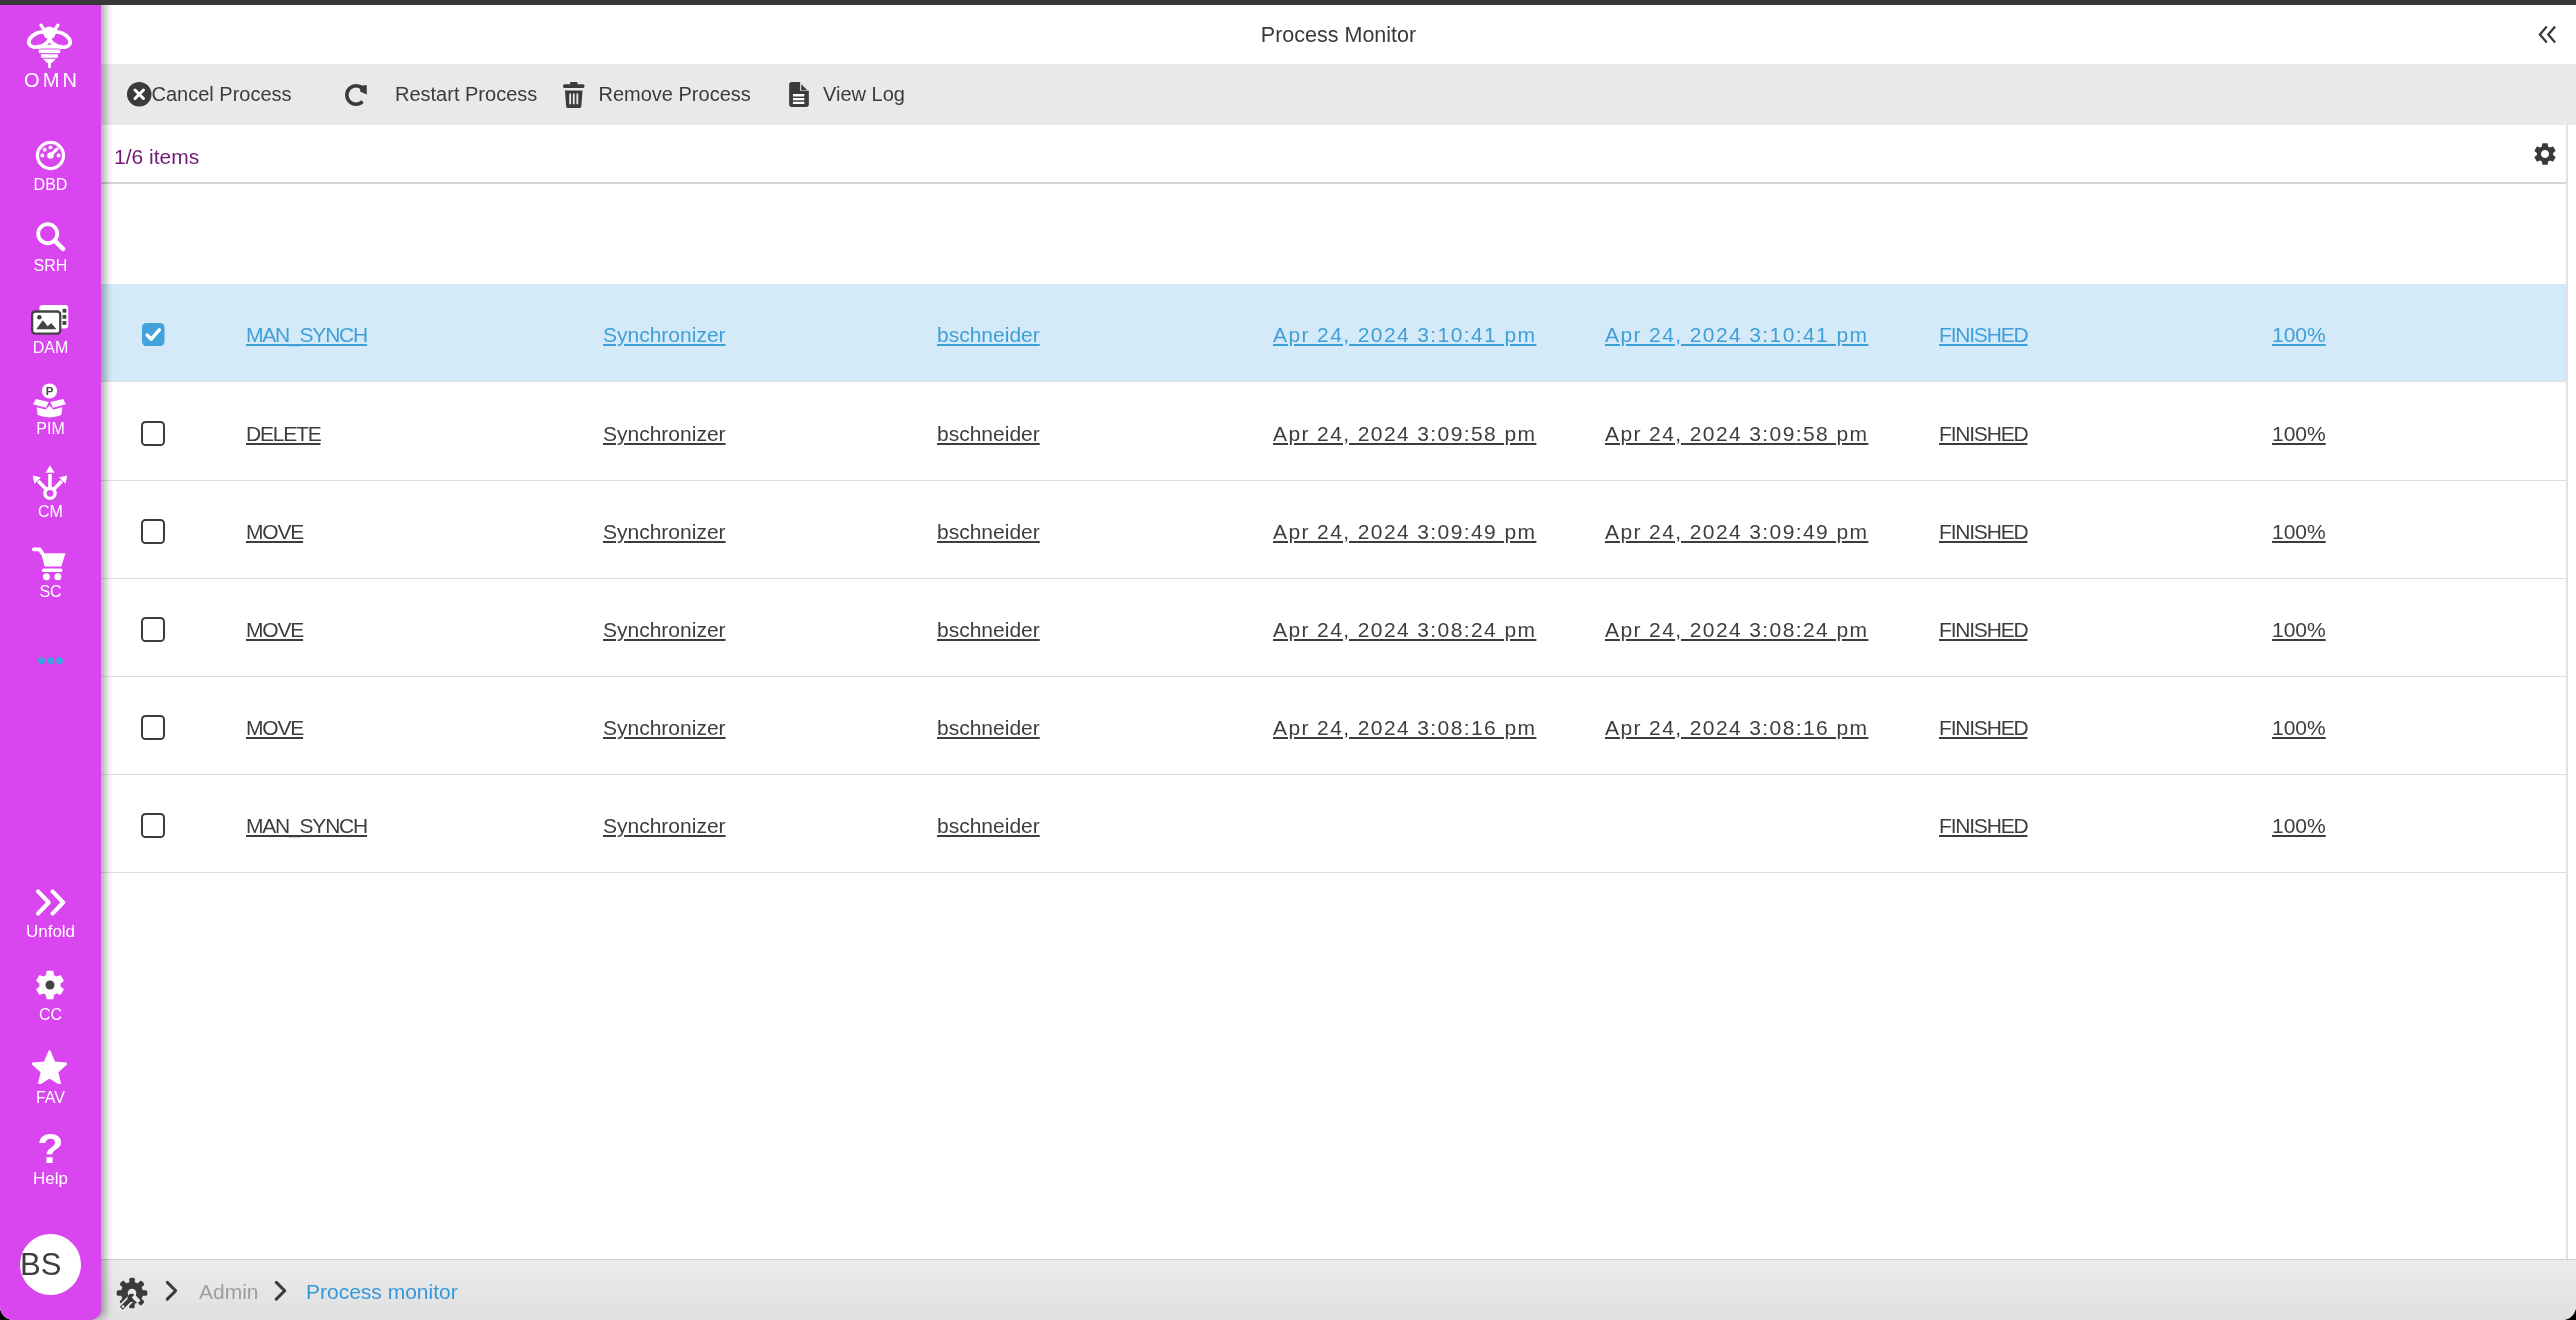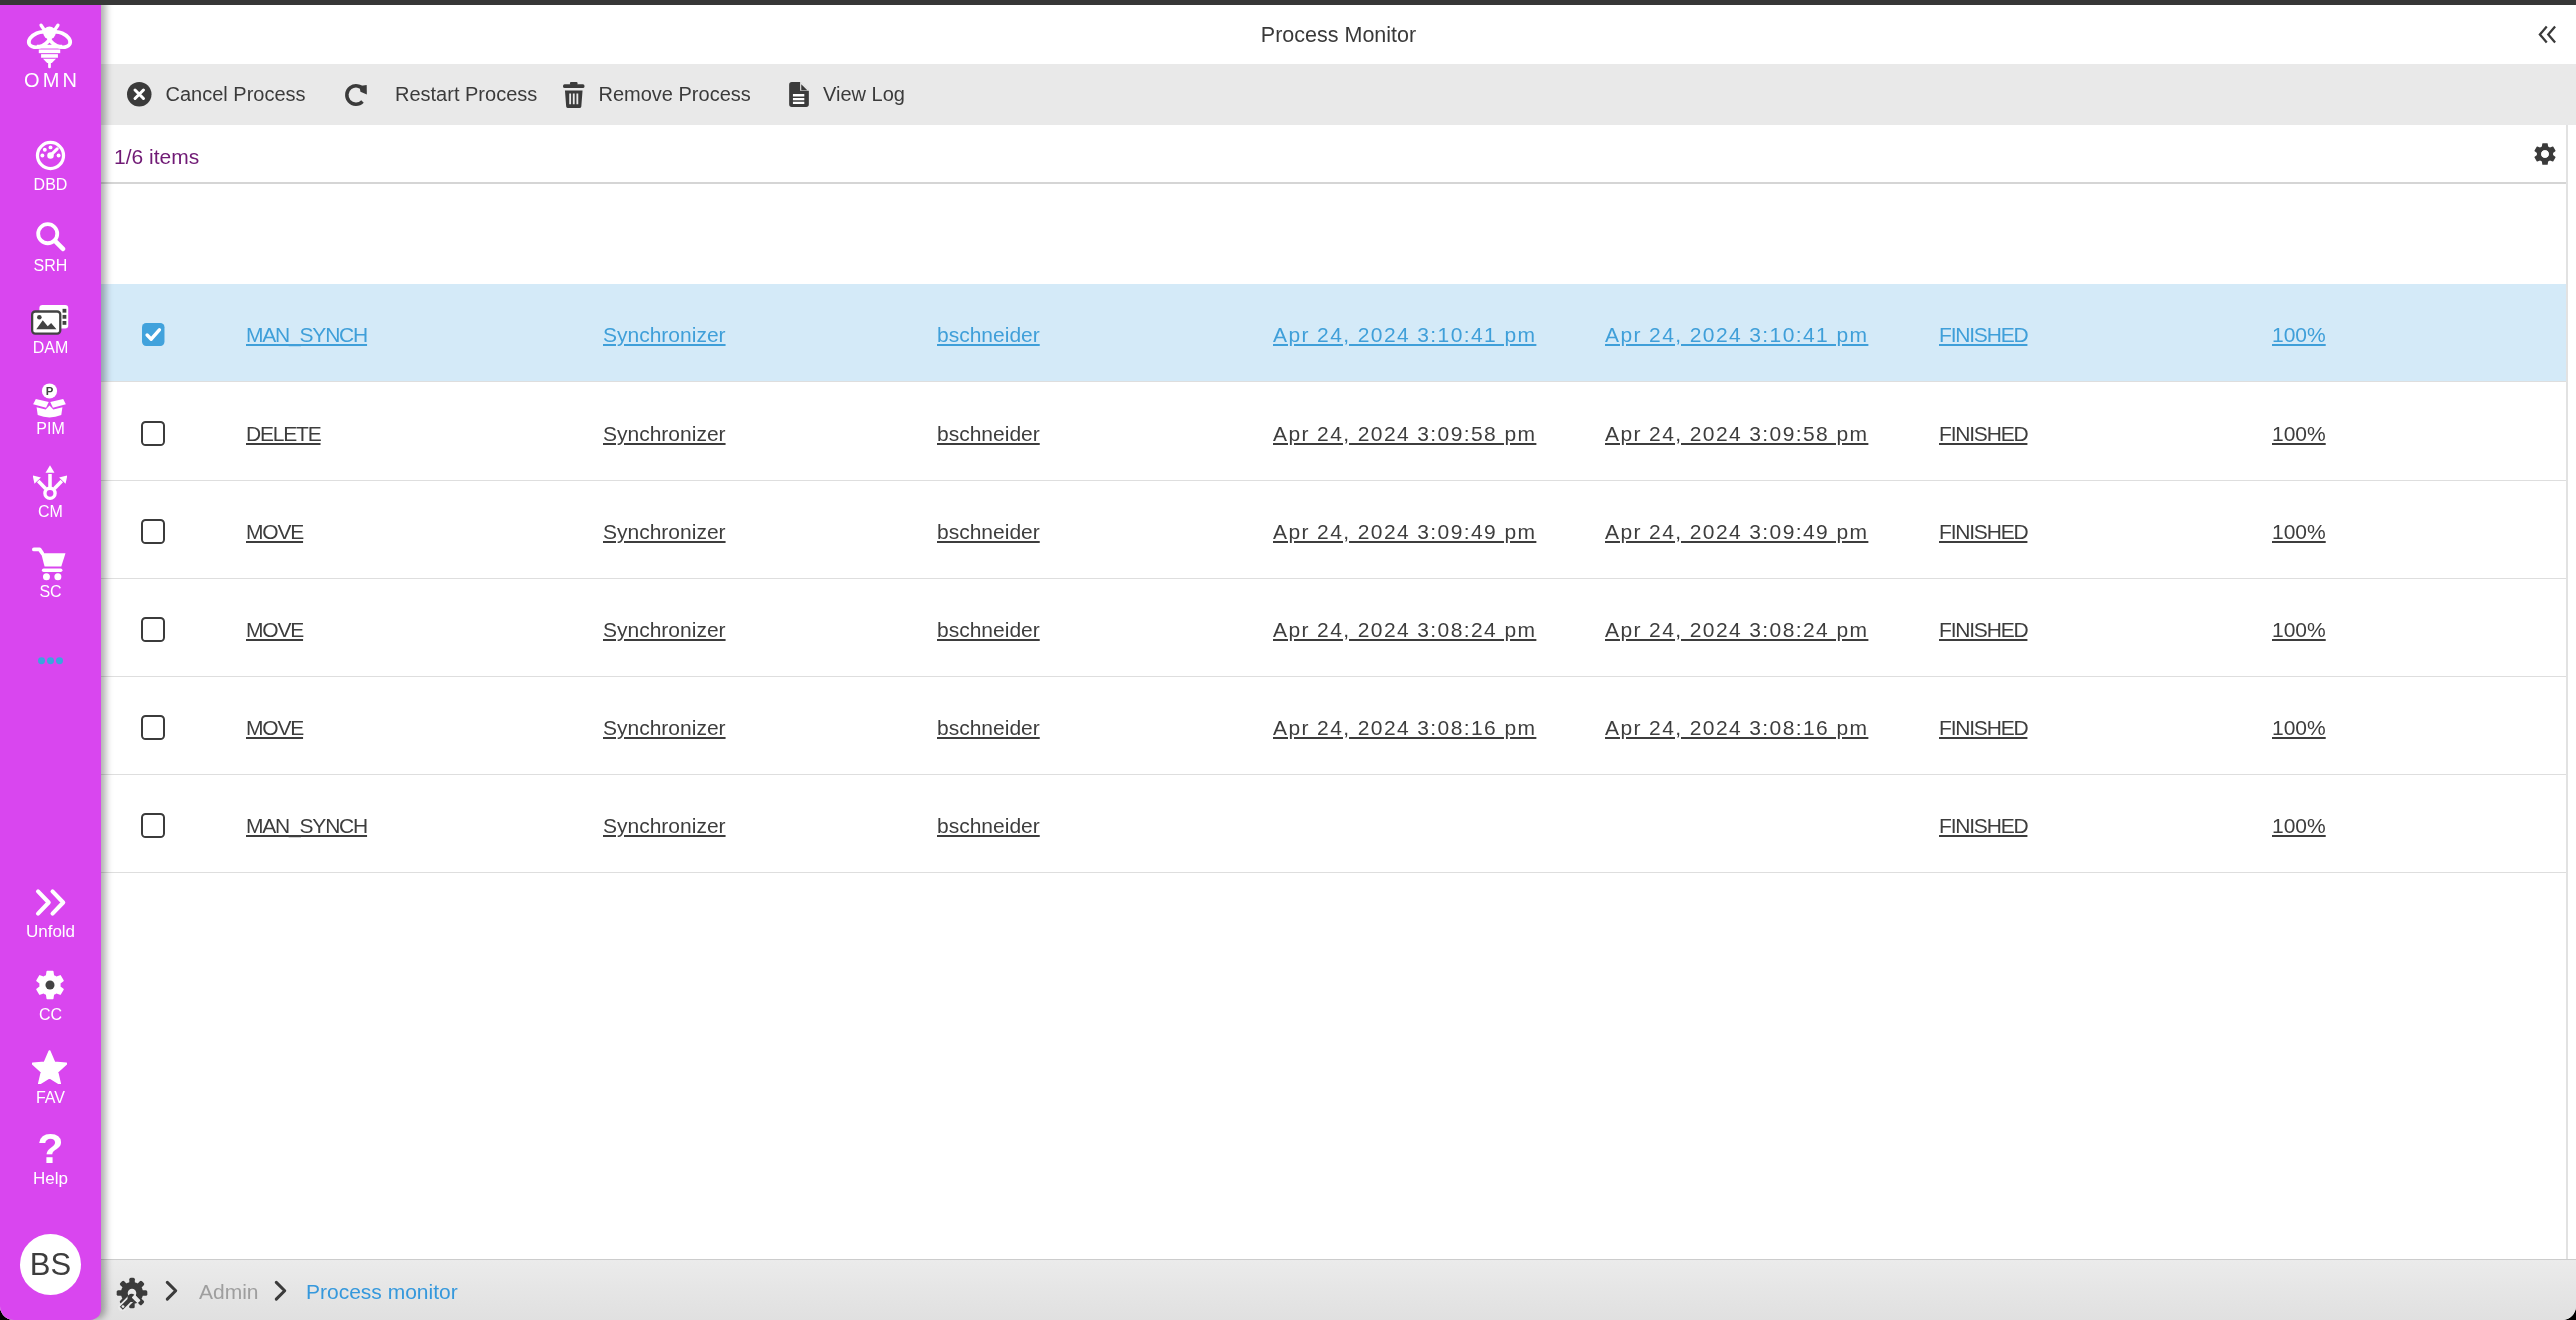--- a/index.html
+++ b/index.html
@@ -30,37 +30,37 @@
 .row.sel .c {color:#3f9fd9;}
 .vline {position:absolute;left:2566px;top:125px;width:1.5px;height:1134px;background:#e2e2e2;}
 .breadcrumb {position:absolute;left:0;right:0;top:1259px;height:61px;background:linear-gradient(#ebebeb,#e0e0e0);border-top:1.5px solid #cccccc;z-index:5;}
 .bc-admin {position:absolute;left:199px;top:0;height:60px;line-height:64px;font-size:21px;color:#9e9e9e;}
 .bc-pm {position:absolute;left:306px;top:0;height:60px;line-height:64px;font-size:21px;color:#3598dc;}
 .sidebar {position:absolute;left:0;top:0;width:101px;height:1320px;background:#d946ef;border-radius:0 0 10.7px 10.7px;
   box-shadow:4.6px 0 7.7px rgba(0,0,0,0.30);z-index:20;}
 .sbitem {position:absolute;color:#fff;}
 .sblabel {position:absolute;left:0;width:101px;text-align:center;color:#fff;font-size:16px;}
 .avatar {position:absolute;left:20px;top:1234px;width:61px;height:61px;border-radius:50%;background:#fff;
-  color:#3d3d3d;font-size:31px;line-height:61px;text-align:center;}
+  color:#3d3d3d;font-size:31px;line-height:61px;text-align:left;}
 </style></head><body>
 <div class="app">
   <div class="topstrip"></div>
   <div class="titlebar">
       <div class="title">Process Monitor</div>
     <svg class="collapse" width="19" height="19" viewBox="0 0 25 25">
       <path d="M11.5 2 L2.5 12.5 L11.5 23 M22.5 2 L13.5 12.5 L22.5 23" fill="none" stroke="#3a3a3a" stroke-width="3"></path>
     </svg>
   </div>
   <div class="toolbar">
     <div class="tbi" style="left:26px">
       <svg width="24.5" height="24.5" viewBox="0 0 32 32">
           <circle cx="16" cy="16" r="16" fill="#3b3b3b"></circle>
       <path d="M10.5 10.5 L21.5 21.5 M21.5 10.5 L10.5 21.5" stroke="#fff" stroke-width="4" stroke-linecap="round"></path>
         </svg>
-      <span class="tbtxt" style="margin-left:14px">Cancel Process</span>
+      <span class="tbtxt" style="">Cancel Process</span>
     </div>
     <div class="tbi" style="left:242px">
       <svg width="26" height="26" viewBox="0 0 34 34">
         <path d="M25.5 25.5 A12 12 0 1 1 27.06 10.46" fill="none" stroke="#3b3b3b" stroke-width="4.6"></path>
         <path d="M21.5 5.2 L31 4.0 L31.2 16.2 L22.8 12.6 Z" fill="#3b3b3b"></path>
       </svg>
       <span class="tbtxt" style="margin-left:26px">Restart Process</span>
     </div>
     <div class="tbi" style="left:462px">
       <svg width="21.5" height="26" viewBox="0 0 28 34">

